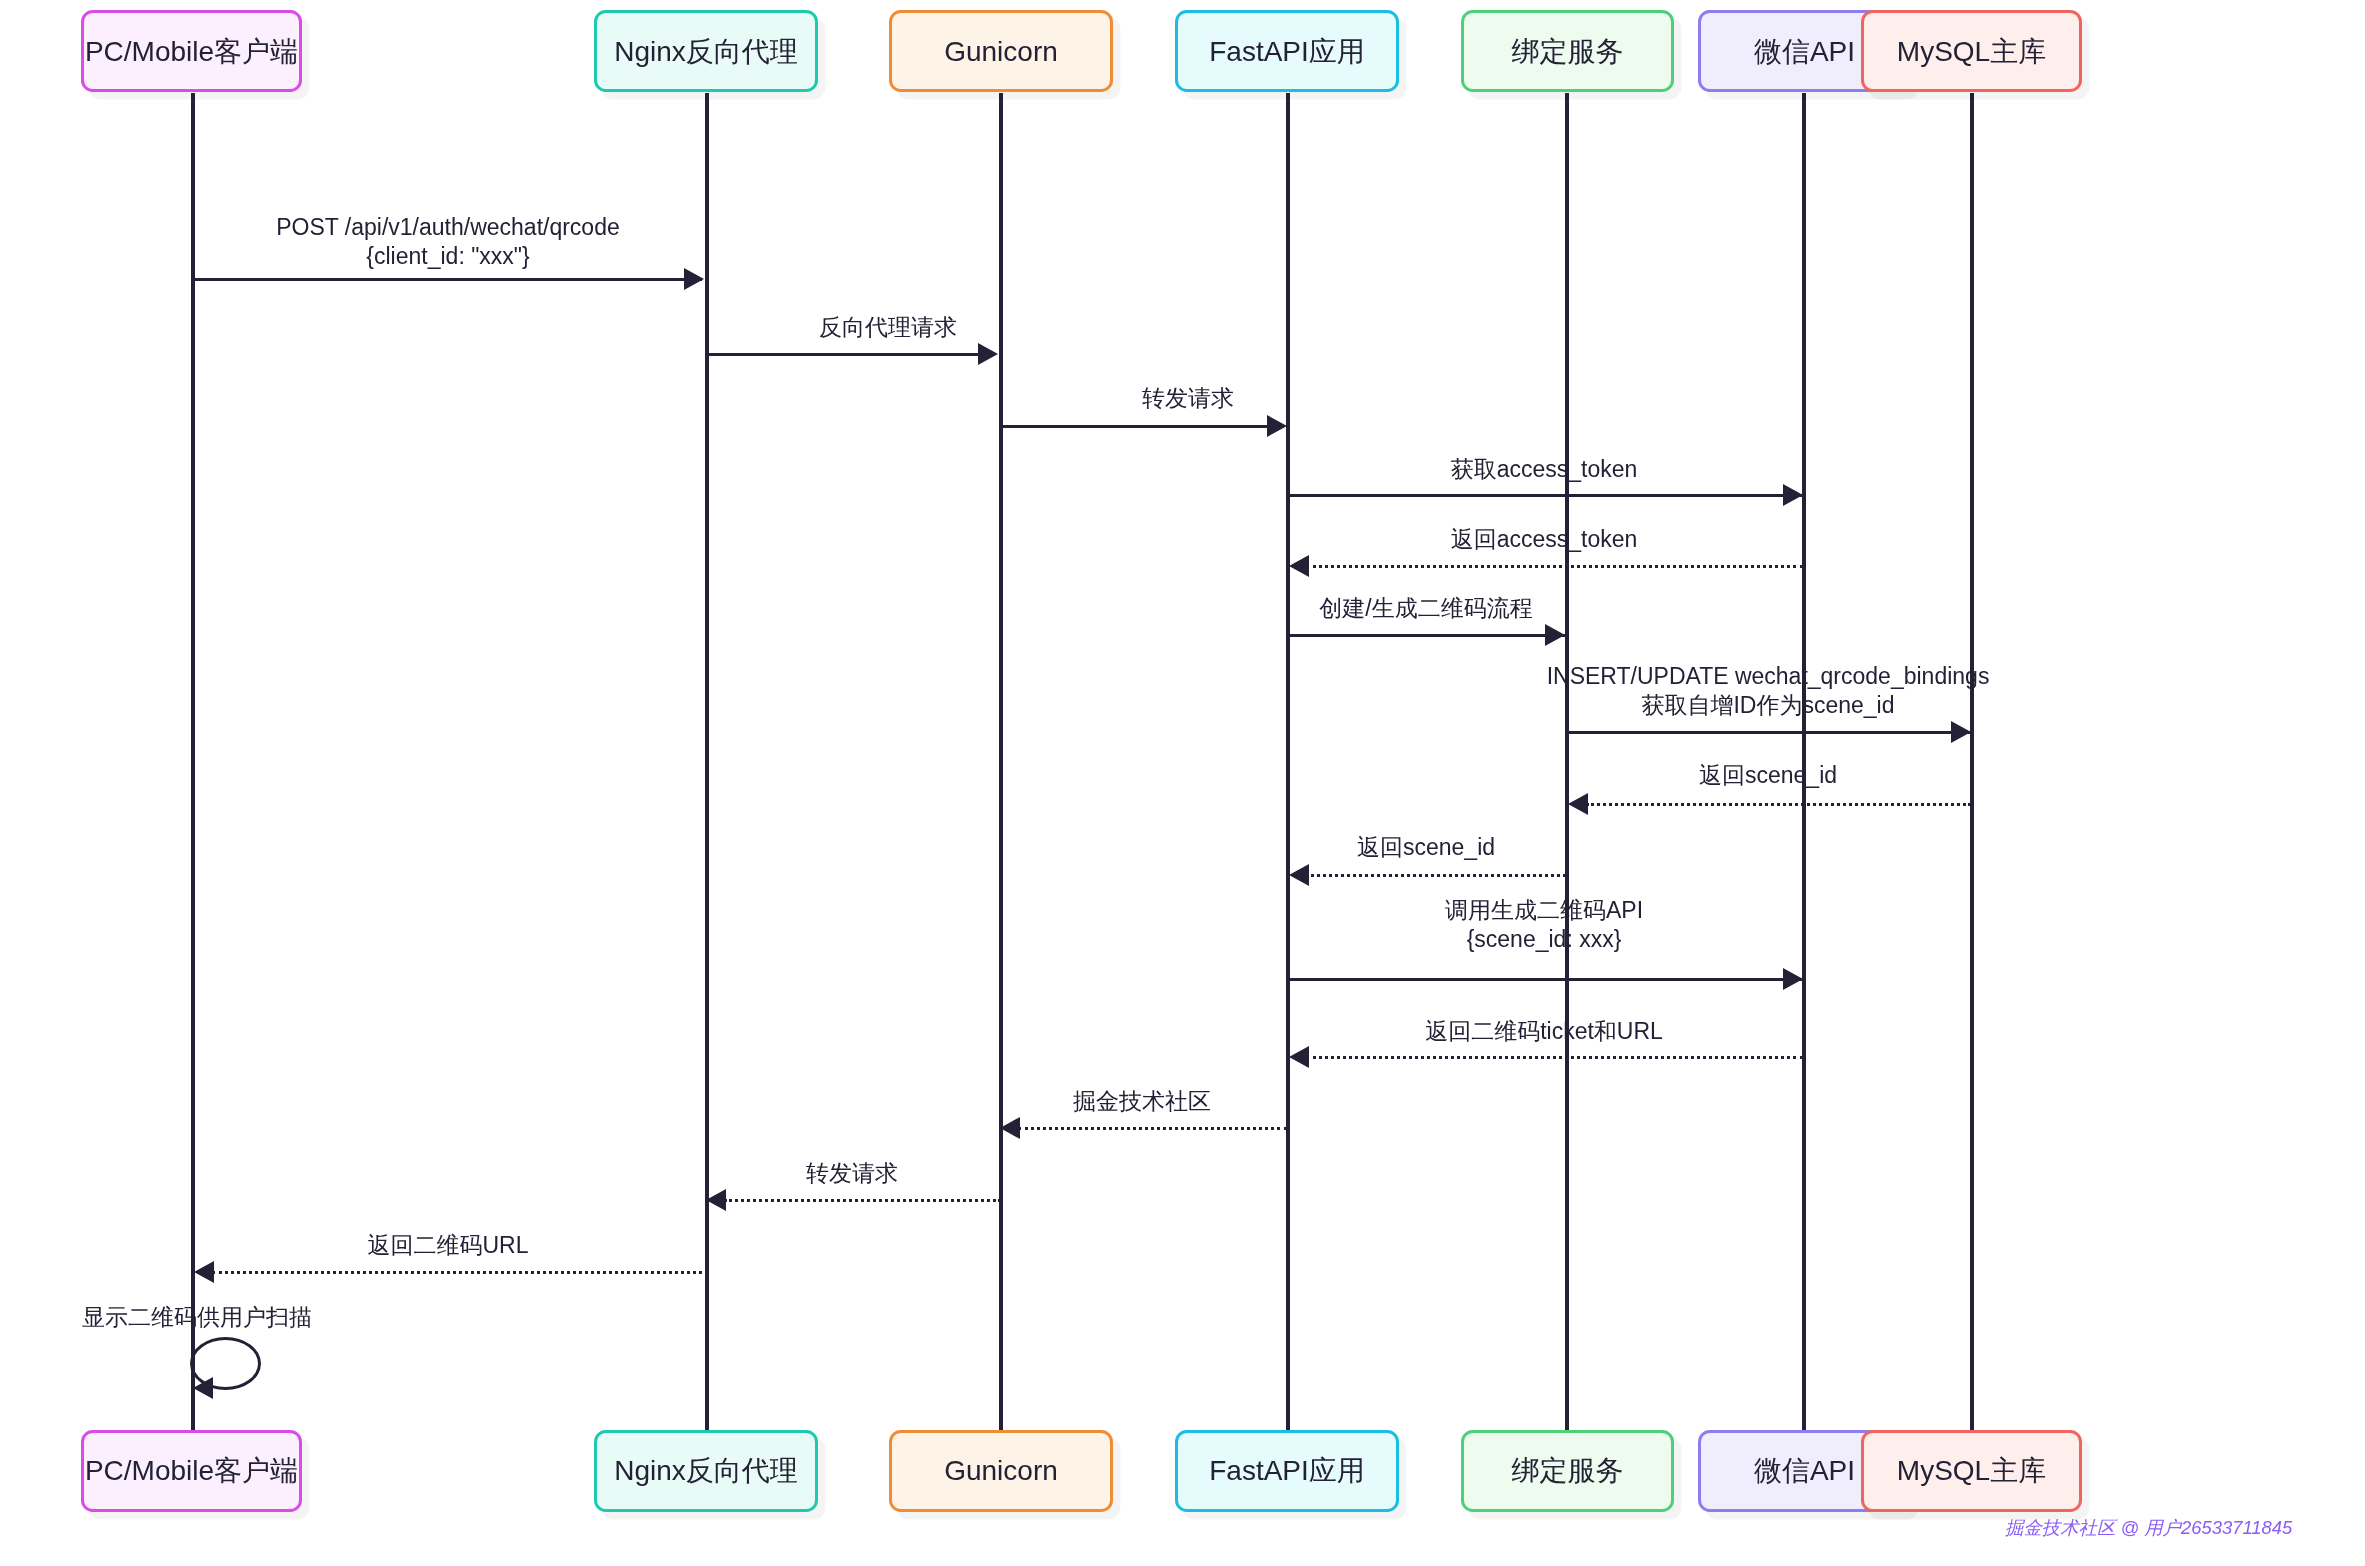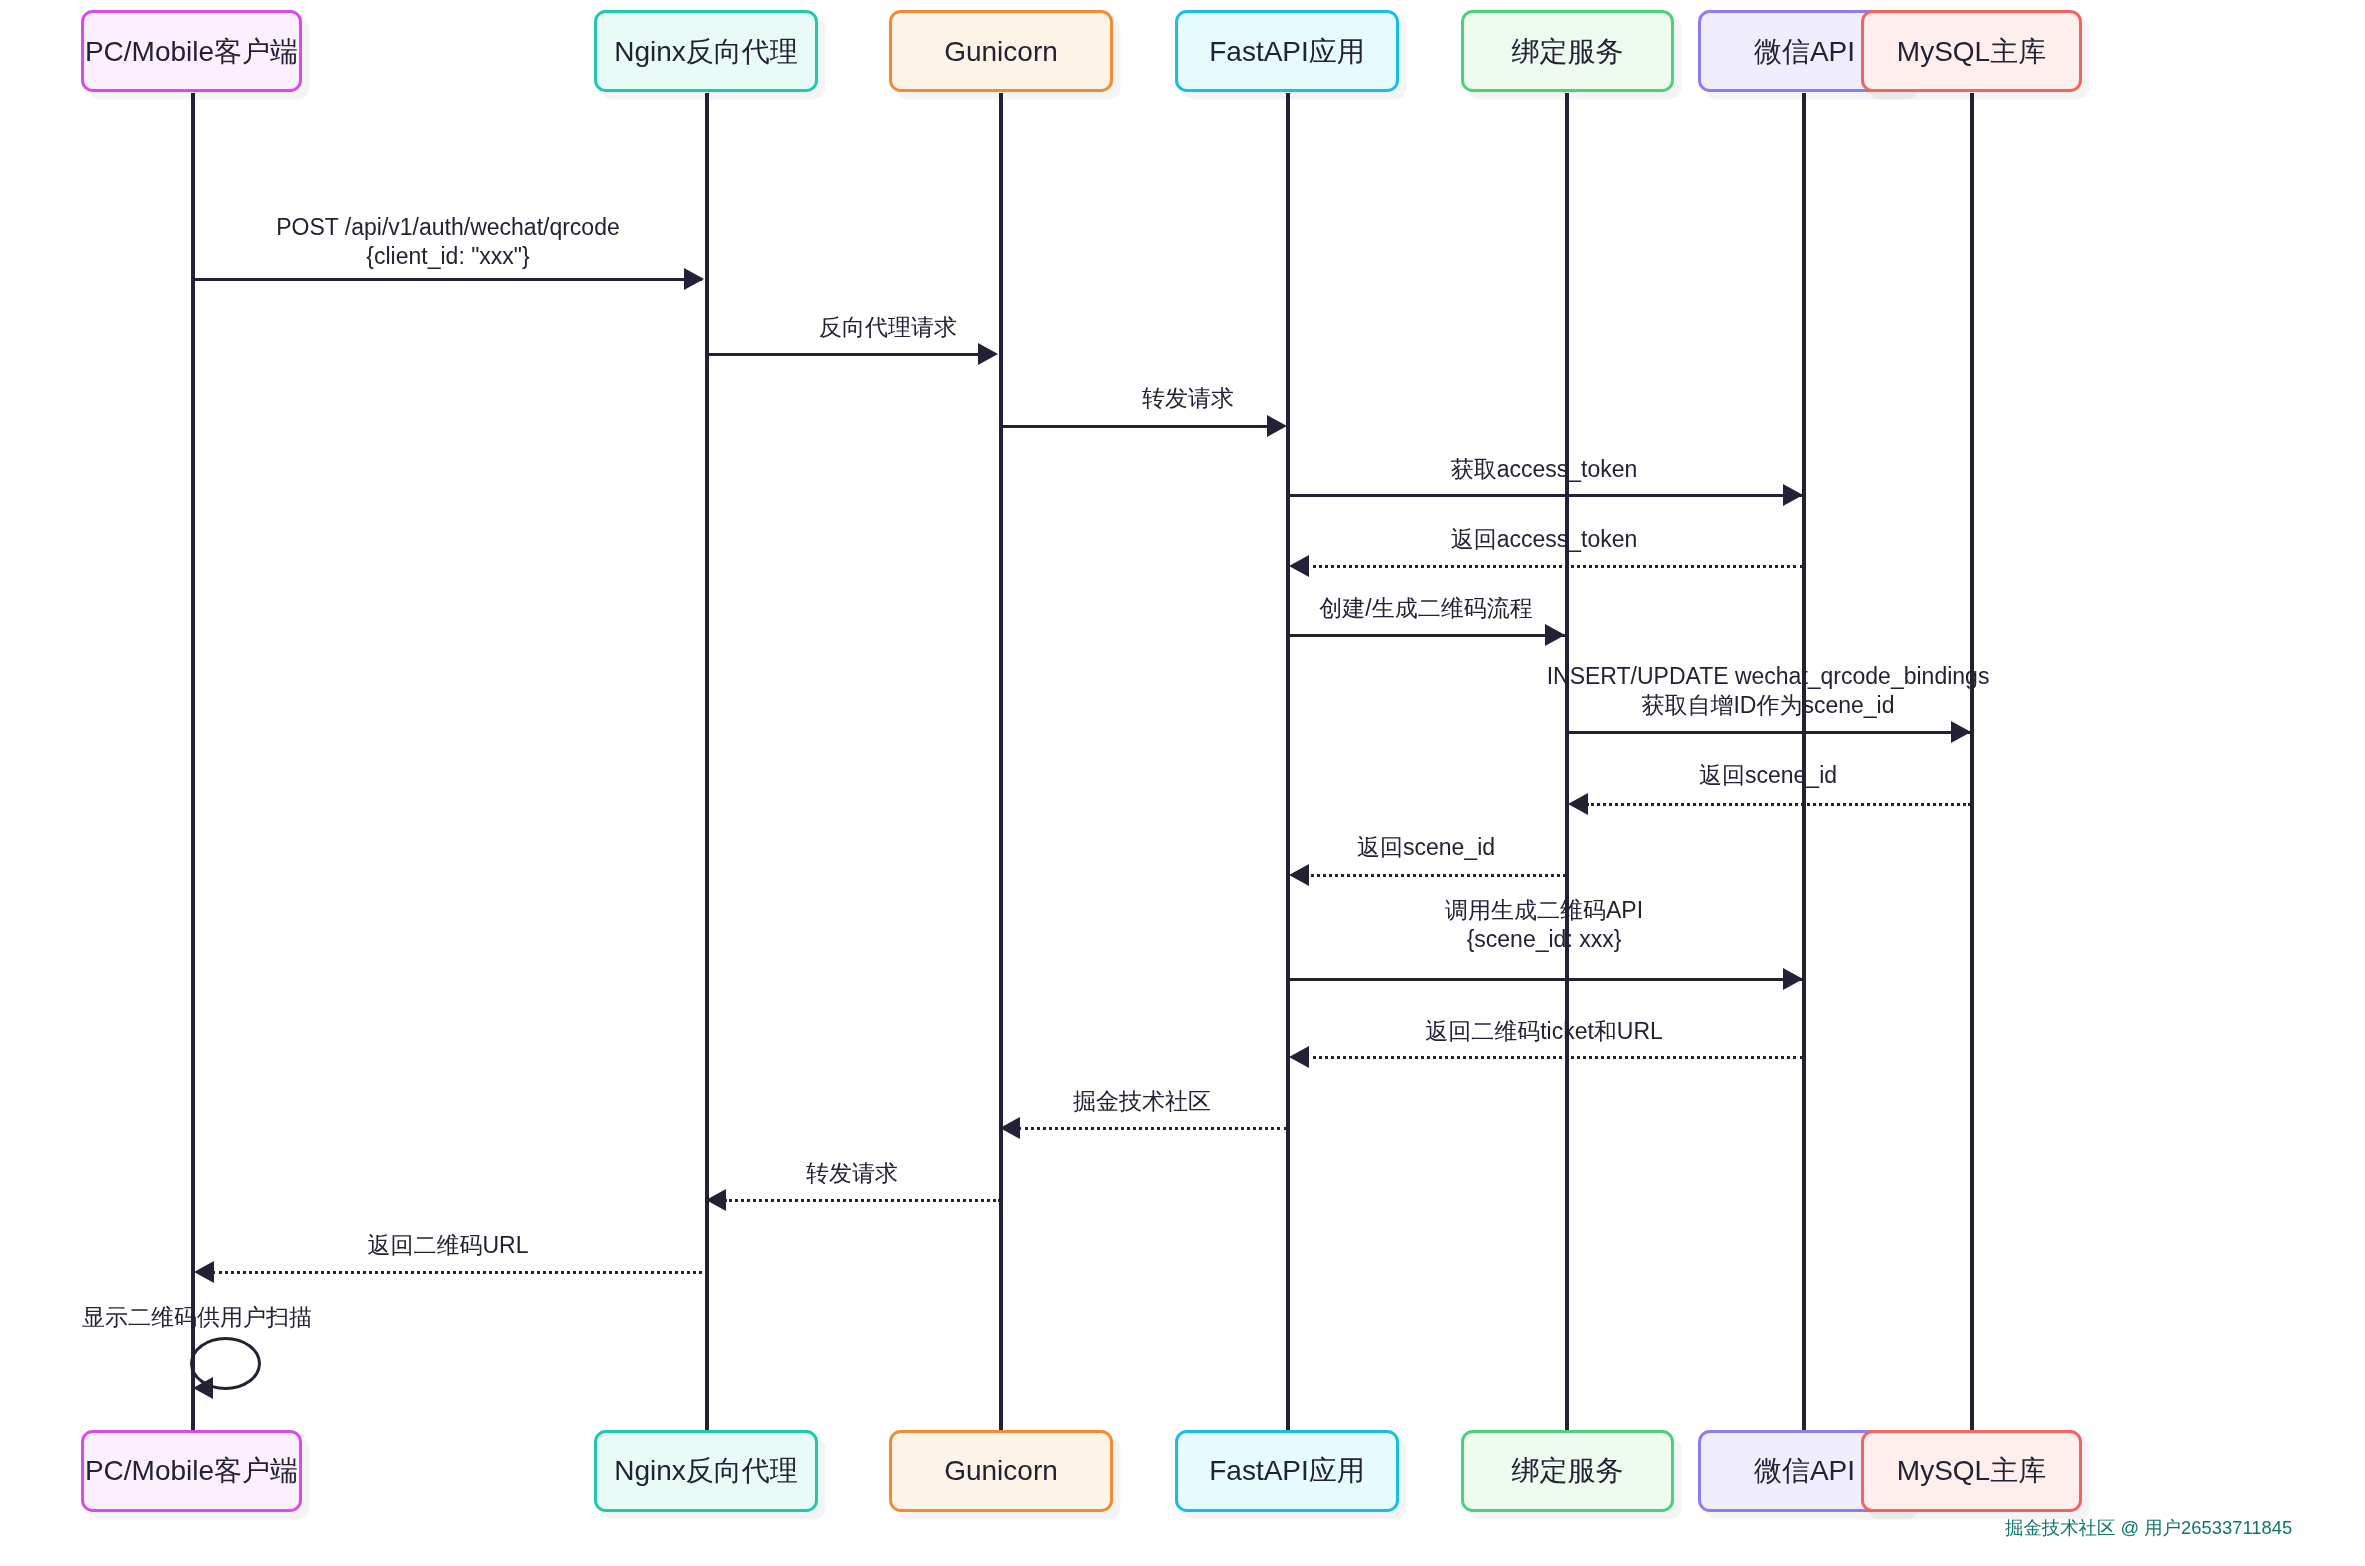--- a/index.html
+++ b/index.html
@@ -94,23 +94,24 @@
   .self-loop {
     position: absolute;
     box-sizing: border-box;
     border: 3.7px solid #232135;
     border-radius: 50%;
     z-index: 3;
   }
   .watermark {
     position: absolute;
     font-size: 18.4px;
-    color: #0f766e;
+    color: #8b5cf6;
     white-space: nowrap;
     z-index: 8;
+    font-style: italic;
   }
 </style>
 </head>
 <body>
 
 <div id="canvas">
 
   <div class="actor-box" style="left:81px;top:10.3px;width:221px;height:82px;border-color:#d94ce8;background:#fdf0fe;">
     <span>PC/Mobile客户端</span>
   </div>

